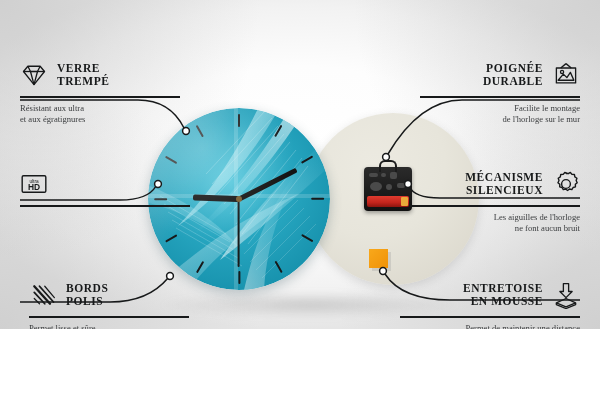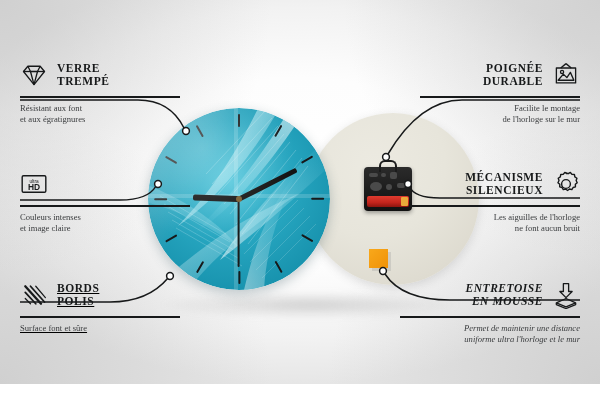--- a/index.html
+++ b/index.html
@@ -8,21 +8,21 @@
   }
   body {
     width: 600px;
     height: 400px;
     overflow: hidden;
     font-family: "Liberation Serif", serif;
   }
   #stage {
     position: relative;
     width: 600px;
-    height: 384px;
+    height: 329px;
     background:
       radial-gradient(ellipse 60% 55% at 50% 45%, #ffffff 0%, #fdfdfd 45%, #f2f2f2 78%, #e6e6e6 100%);
     overflow: hidden;
   }
   
   .vignette {
     position: absolute;
     inset: 0;
     background:
       radial-gradient(circle at 0% 0%, rgba(190,190,190,.55) 0%, rgba(190,190,190,0) 38%),
@@ -378,55 +378,53 @@
           <path d="M4 12 H28"></path>
             <path d="M9 6 L12 12 L16 27"></path>
             <path d="M23 6 L20 12 L16 27"></path>
           <path d="M12 12 H20"></path>
         </svg>
       </span>
       <span class="f-title">VERRE
 TREMPÉ</span>
     </div>
     <div class="f-rule"></div>
-    <div class="f-sub">Résistant aux font
+    <div class="f-sub">Résistant aux ultra
 et aux égratignures</div>
   </div>
 
   <div class="feature left" style="left:20px; top:167px; width:170px;">
     <div class="f-head">
       <span class="f-icon">
         <svg viewBox="0 0 32 32">
           <rect x="2.5" y="6.5" width="27" height="19" rx="1.5" fill="none" stroke="#17191a" stroke-width="1.6"></rect>
           <text x="16" y="14.6" font-family="Liberation Sans, sans-serif" font-size="5.4" text-anchor="middle" fill="#17191a">ultra</text>
           <text x="16" y="23" font-family="Liberation Sans, sans-serif" font-size="9.6" font-weight="bold" text-anchor="middle" fill="#17191a">HD</text>
         </svg>
       </span>
     </div>
     <div class="f-rule"></div>
-    <div class="f-sub">Couleurs intenses
-et image claire</div>
-  </div>
-
-  <div class="feature left" style="left:20px; top:278px; width:160px;text-decoration:underline;">
+  </div>
+
+  <div class="feature left" style="left:29px; top:278px; width:160px;">
     <div class="f-head">
       <span class="f-icon">
         <svg viewBox="0 0 32 32" stroke="#17191a" stroke-linecap="round" fill="none">
           <path d="M6 6 L24 26" stroke-width="2.6"></path>
           <path d="M12 6 L28 24" stroke-width="2"></path>
           <path d="M18 6 L29 19" stroke-width="1.4"></path>
           <path d="M6 13 L18 26" stroke-width="2"></path>
           <path d="M6 20 L12 26" stroke-width="1.4"></path>
         </svg>
       </span>
       <span class="f-title">BORDS
 POLIS</span>
     </div>
     <div class="f-rule"></div>
-    <div class="f-sub">Surface font et sûre</div>
+    <div class="f-sub">Permet lisse et sûre</div>
   </div>
 
   <div class="feature right" style="left:420px; top:58px; width:160px;">
     <div class="f-head">
       <span class="f-icon">
         <svg viewBox="0 0 32 32" stroke="#17191a" stroke-width="1.5" fill="none" stroke-linejoin="round">
           <path d="M16 3 L10 8"></path>
             <path d="M16 3 L22 8"></path>
           <rect x="5" y="8" width="22" height="17"></rect>
           <path d="M7 22 L13 15 L17 19 L21 13 L25 22 Z" fill="none"></path>
@@ -450,21 +448,21 @@
         </svg>
       </span>
       <span class="f-title">MÉCANISME
 SILENCIEUX</span>
     </div>
     <div class="f-rule"></div>
     <div class="f-sub">Les aiguilles de l'horloge
 ne font aucun bruit</div>
   </div>
 
-  <div class="feature right" style="left:400px; top:278px; width:180px;font-style:italic;">
+  <div class="feature right" style="left:400px; top:278px; width:180px;">
     <div class="f-head">
       <span class="f-icon">
         <svg viewBox="0 0 32 32" stroke="#17191a" stroke-width="1.5" fill="none" stroke-linejoin="round">
           <path d="M13 3 h6 v9 h4 l-7 7 -7 -7 h4 Z"></path>
           <path d="M16 20 L5 25 L16 29.5 L27 25 Z"></path>
           <path d="M5 25 v2 l11 4.5 L27 27 v-2"></path>
         </svg>
       </span>
       <span class="f-title">ENTRETOISE
 EN MOUSSE</span>

